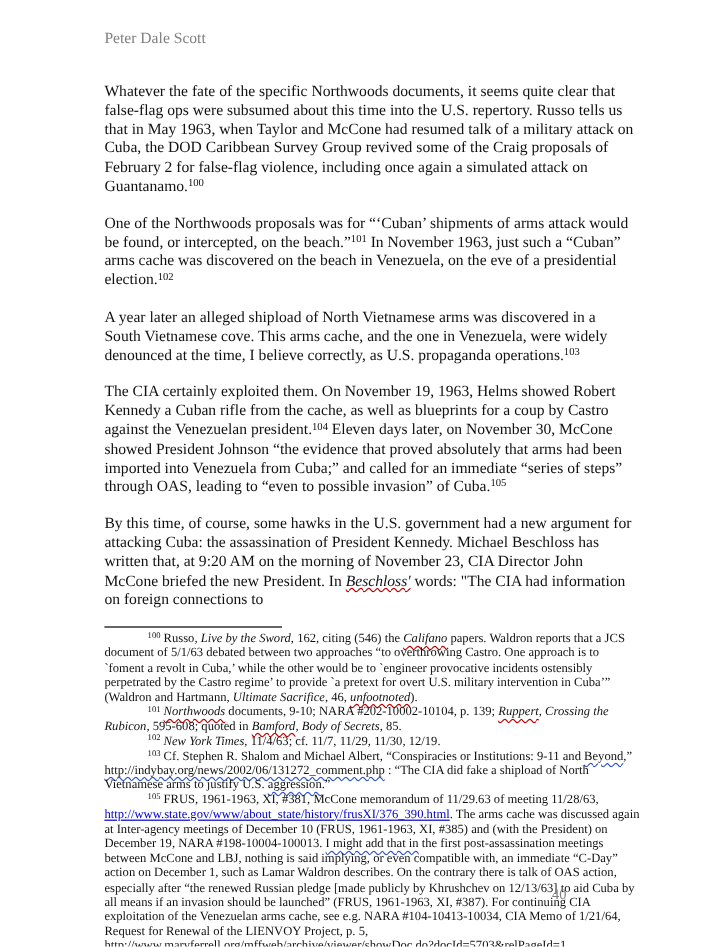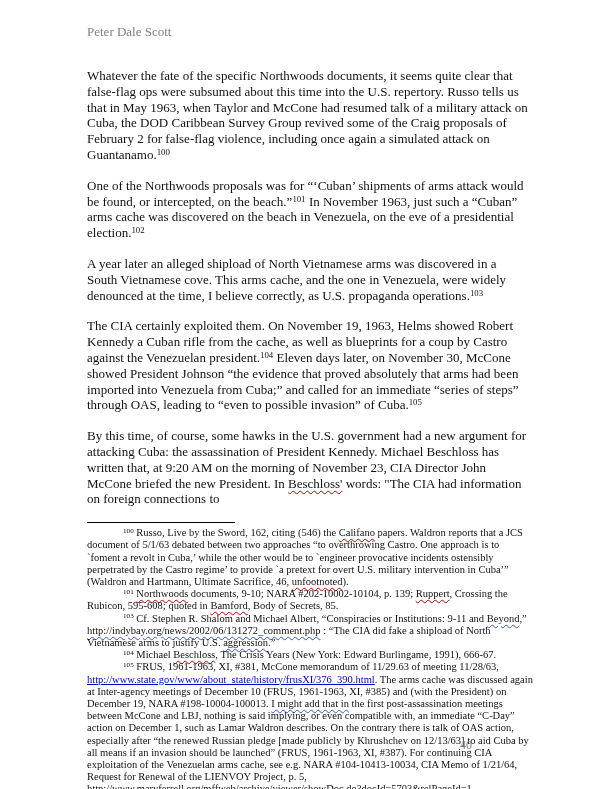--- a/index.html
+++ b/index.html
@@ -18,27 +18,27 @@
   }
   .para{
     margin:0 4px 15px 0; font-size:13px; line-height:15.8px; text-align:left;
   }
   .fn-sep{
     width:148px; border-top:1px solid #000; margin:3px 0 4px 0; height:0;
   }
   .footnote{
     font-size:10.5px; line-height:12.2px; text-indent:36px; margin:0;
   }
-  .run-i{}
+  .run-i{font-style:italic;}
   .run-sup{
     font-size:68%; vertical-align:baseline; position:relative; top:-0.45em; line-height:0;
   }
   .run-red{
     text-decoration-line:underline; text-decoration-style:wavy;
-    text-decoration-color:var(--spell-wavy); text-decoration-thickness:1px; text-underline-offset:2px;
+    text-decoration-color:var(--spell-wavy); text-decoration-thickness:1px; text-underline-offset:2px;font-style:italic;
   }
   .run-blue{
     text-decoration-line:underline; text-decoration-style:wavy;
     text-decoration-color:var(--grammar-wavy); text-decoration-thickness:1px; text-underline-offset:2px;
   }
   .run-link{
     color:var(--link); text-decoration:underline; text-decoration-color:var(--link);
     overflow-wrap:anywhere;
   }
   .footnote span{overflow-wrap:anywhere;}
@@ -56,19 +56,19 @@
         <p class="para"><span>Whatever the fate of the specific Northwoods documents, it seems quite clear that false-flag ops were subsumed about this time into the U.S. repertory. Russo tells us that in May 1963, when Taylor and McCone had resumed talk of a military attack on Cuba, the DOD Caribbean Survey Group revived some of the Craig proposals of February 2 for false-flag violence, including once again a simulated attack on Guantanamo.</span><span class="run-sup">100</span></p>
         <p class="para"><span>One of the Northwoods proposals was for “‘Cuban’ shipments of arms attack would be found, or intercepted, on the beach.”</span><span class="run-sup">101</span><span> In November 1963, just such a “Cuban” arms cache was discovered on the beach in Venezuela, on the eve of a presidential election.</span><span class="run-sup">102</span></p>
         <p class="para"><span>A year later an alleged shipload of North Vietnamese arms was discovered in a South Vietnamese cove. This arms cache, and the one in Venezuela, were widely denounced at the time, I believe correctly, as U.S. propaganda operations.</span><span class="run-sup">103</span></p>
         <p class="para"><span>The CIA certainly exploited them. On November 19, 1963, Helms showed Robert Kennedy a Cuban rifle from the cache, as well as blueprints for a coup by Castro against the Venezuelan president.</span><span class="run-sup">104</span><span> Eleven days later, on November 30, McCone showed President Johnson “the evidence that proved absolutely that arms had been imported into Venezuela from Cuba;” and called for an immediate “series of steps” through OAS, leading to “even to possible invasion” of Cuba.</span><span class="run-sup">105</span></p>
         <p class="para"><span>By this time, of course, some hawks in the U.S. government had a new argument for attacking Cuba: the assassination of President Kennedy. Michael Beschloss has written that, at 9:20 AM on the morning of November 23, CIA Director John McCone briefed the new President. In </span><span class="run-red">Beschloss'</span><span> words: "The CIA had information on foreign connections to</span></p>
       </div>
     <div class="fn-sep"></div>
     <div id="footnote-list">
         <div class="footnote"><span class="run-sup">100</span><span> </span><span>Russo, </span><span class="run-i">Live by the Sword</span><span>, 162, citing (546) the </span><span class="run-red">Califano</span><span> papers. Waldron reports that a JCS document of 5/1/63 debated between two approaches “to overthrowing Castro. One approach is to `foment a revolt in Cuba,’ while the other would be to `engineer provocative incidents ostensibly perpetrated by the Castro regime’ to provide `a pretext for overt U.S. military intervention in Cuba’” (Waldron and Hartmann, </span><span class="run-i">Ultimate Sacrifice</span><span>, 46, </span><span class="run-red">unfootnoted</span><span>).</span></div>
         <div class="footnote"><span class="run-sup">101</span><span> </span><span class="run-red">Northwoods</span><span> documents, 9-10; NARA #202-10002-10104, p. 139; </span><span class="run-red">Ruppert</span><span>, </span><span class="run-i">Crossing the Rubicon</span><span>, 595-608; quoted in </span><span class="run-red">Bamford</span><span>, </span><span class="run-i">Body of Secrets</span><span>, 85.</span></div>
+        <div class="footnote"><span class="run-sup">102</span><span> </span><span class="run-i">New York Times</span><span>, 11/4/63; cf. 11/7, 11/29, 11/30, 12/19.</span></div>
         <div class="footnote"><span class="run-sup">103</span><span> </span><span>Cf. Stephen R. Shalom and Michael Albert, “Conspiracies or Institutions: 9-11 and </span><span class="run-blue">Beyond</span><span>,” </span><span class="run-blue">http://indybay.org/news/2002/06/131272_comment.php</span><span> : “The CIA did fake a shipload of North Vietnamese arms to justify U.S. </span><span class="run-blue">aggression</span><span>.”</span></div>
-        <div class="footnote"><span class="run-sup">104</span><span> </span><span>Michael </span><span class="run-red">Beschloss</span><span>, </span><span class="run-i">The Crisis Years</span><span> (New York: Edward Burlingame, 1991), 666-67.</span></div>
         <div class="footnote"><span class="run-sup">105</span><span> </span><span>FRUS, 1961-1963, XI, #381, McCone memorandum of 11/29.63 of meeting 11/28/63, </span><span class="run-link">http://www.state.gov/www/about_state/history/frusXI/376_390.html</span><span>. The arms cache was discussed again at Inter-agency meetings of December 10 (FRUS, 1961-1963, XI, #385) and (with the President) on December 19, NARA #198-10004-100013. </span><span class="run-blue">I might add that in</span><span> the first post-assassination meetings between McCone and LBJ, nothing is said implying, or even compatible with, an immediate “C-Day” action on December 1, such as Lamar Waldron describes. On the contrary there is talk of OAS action, especially after “the renewed Russian pledge [made publicly by Khrushchev on 12/13/63] to aid Cuba by all means if an invasion should be launched” (FRUS, 1961-1963, XI, #387). For continuing CIA exploitation of the Venezuelan arms cache, see e.g. NARA #104-10413-10034, CIA Memo of 1/21/64, Request for Renewal of the LIENVOY Project, p. 5, http://www.maryferrell.org/mffweb/archive/viewer/showDoc.do?docId=5703&amp;relPageId=1.</span></div>
       </div>
   </div>
   <div class="page-number">40</div>
 </div>
 
 </body></html>

